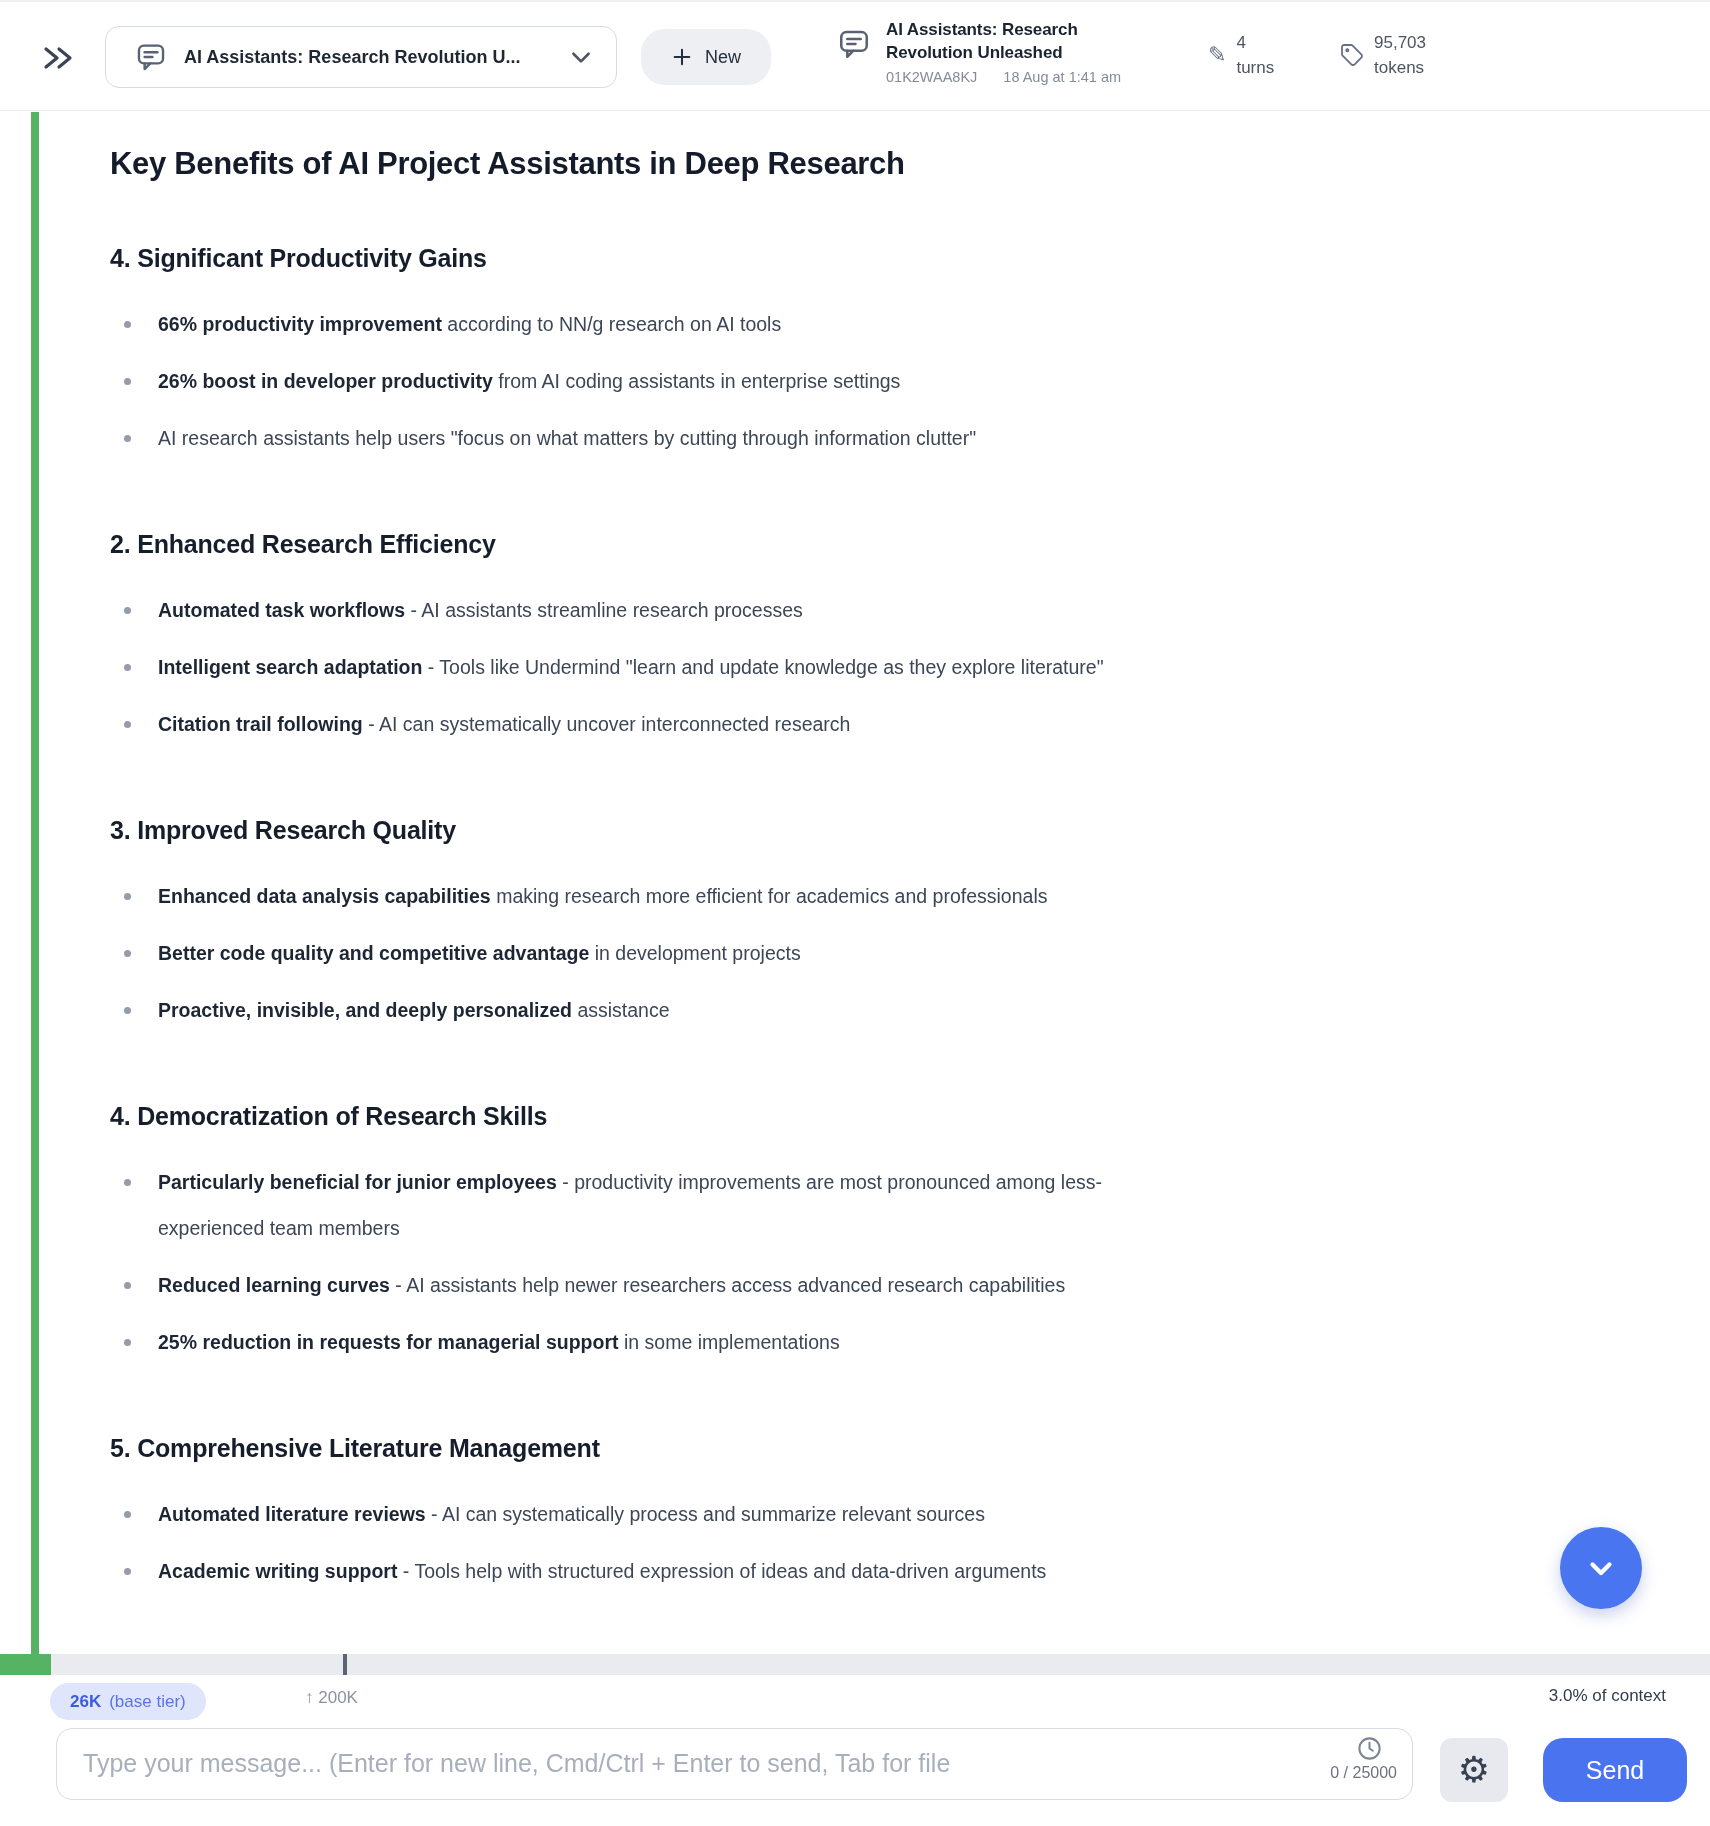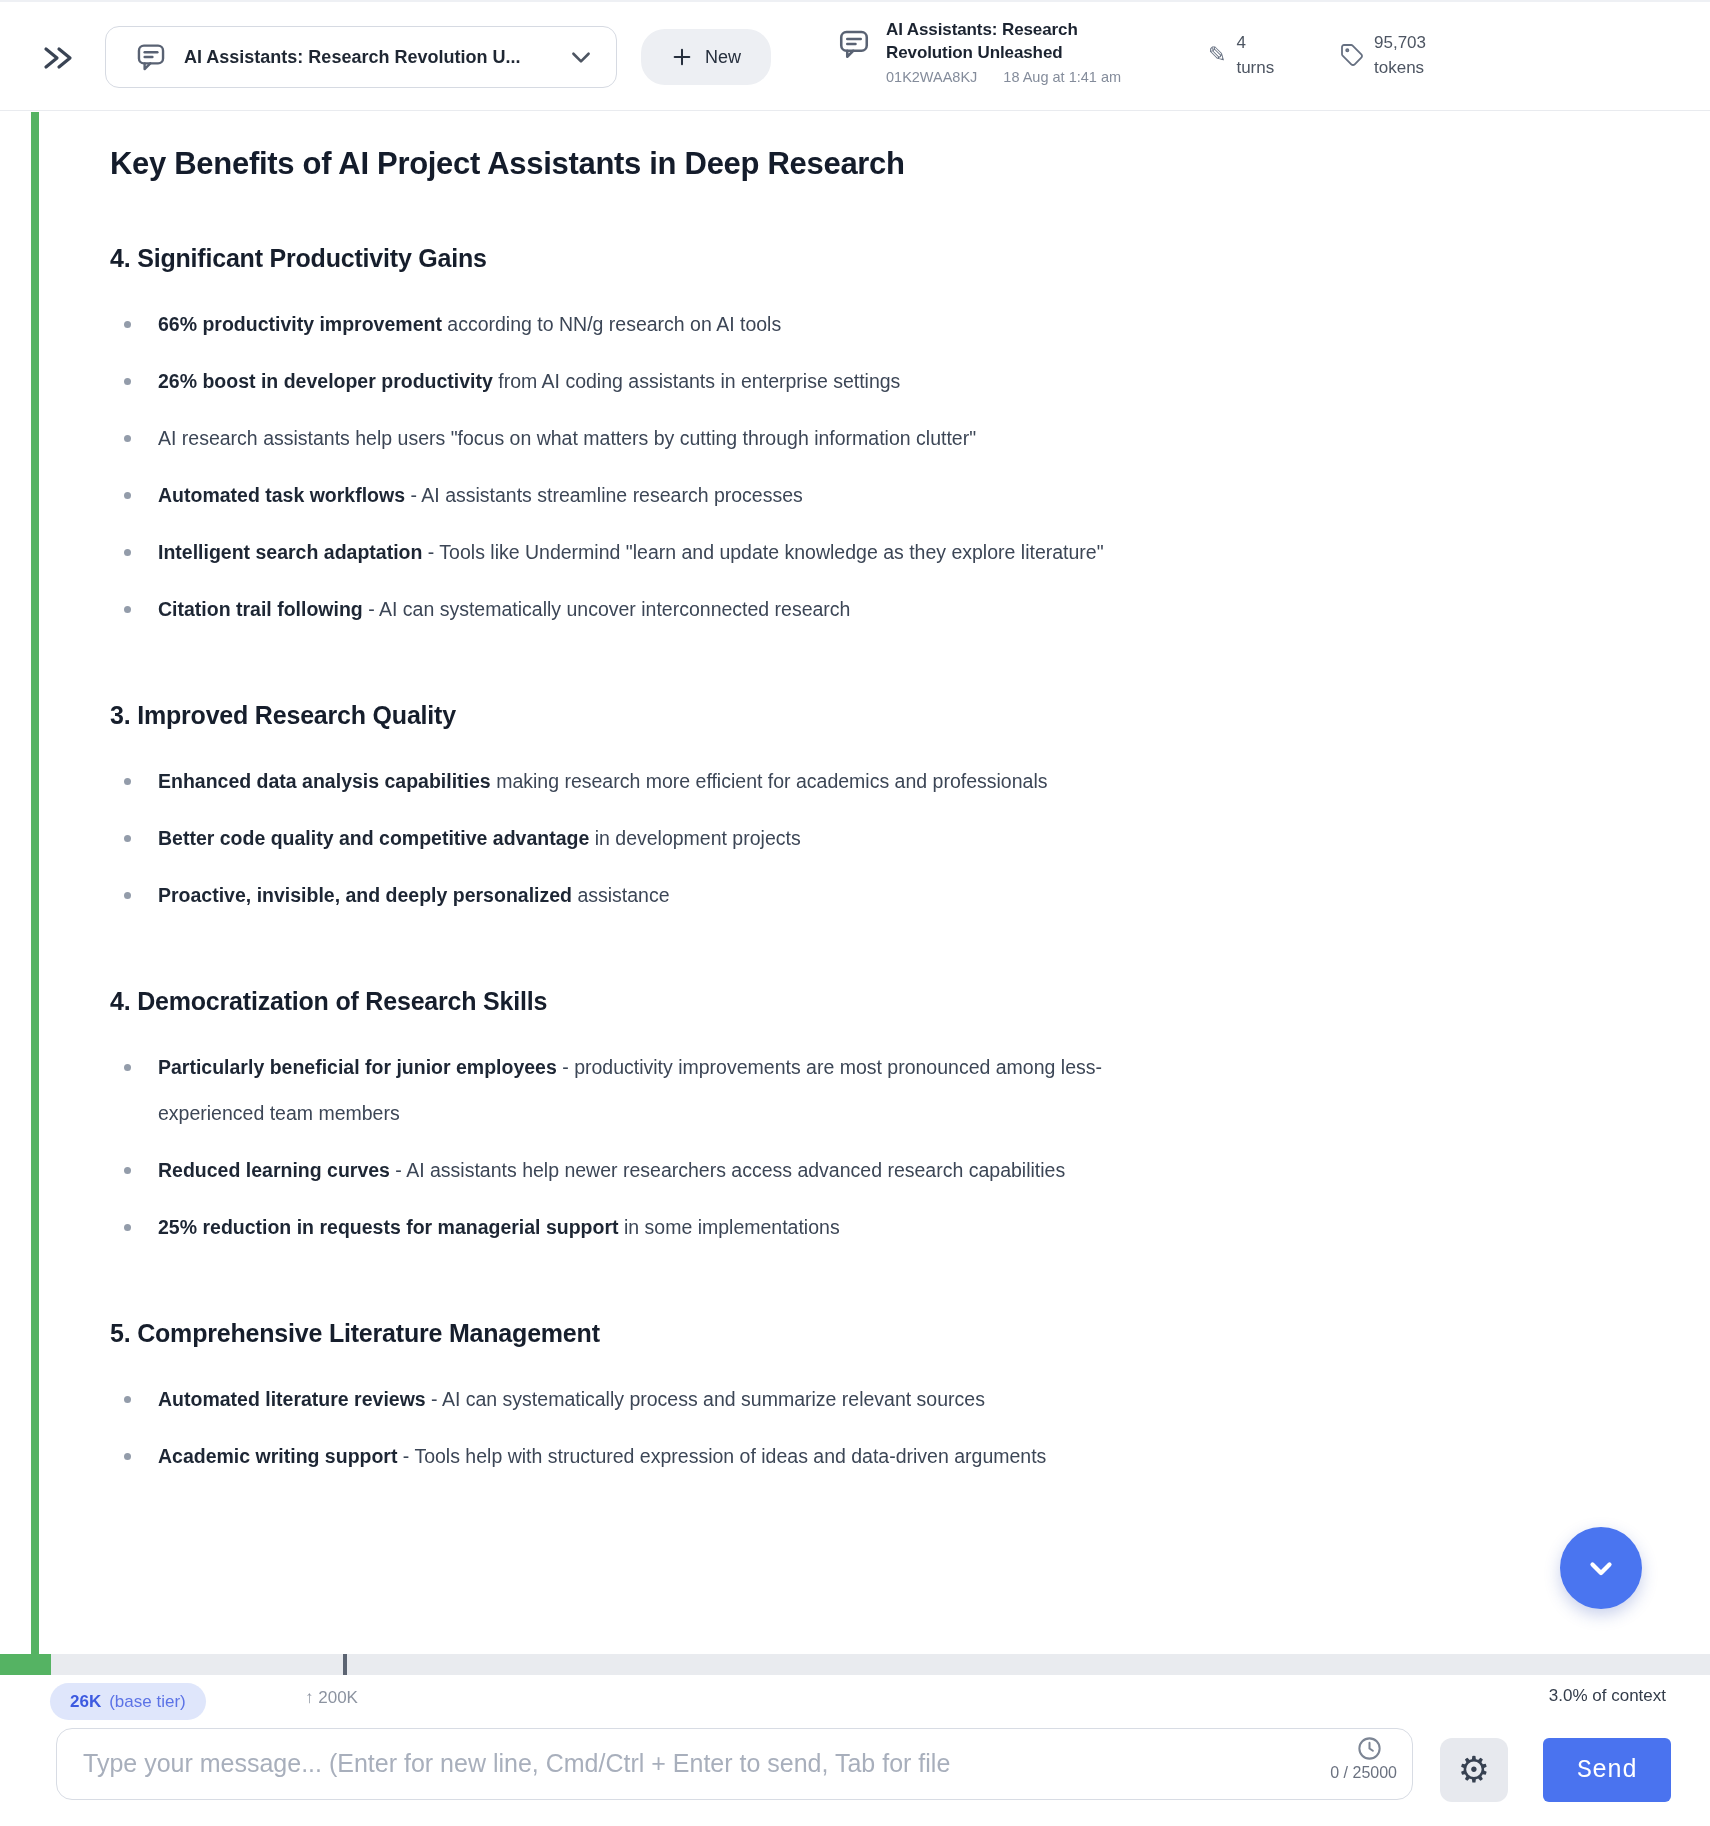--- a/index.html
+++ b/index.html
@@ -80,23 +80,23 @@
     font-size:25px; line-height:68px; padding:0 170px 4px 26px; color:#2b3442;
     white-space:nowrap; overflow:hidden; }
   .msg-input::placeholder { color:#a8afbc; }
   .input-meta { position:absolute; right:16px; top:7px; display:flex;
     flex-direction:column; align-items:flex-end; pointer-events:none; }
   .input-meta .clock { margin-right:14px; color:#7c8594; }
   .char-count { font-size:16px; color:#6b7280; margin-top:2px; }
   .gear-btn { position:absolute; left:1440px; top:63px; width:68px; height:64px;
     background:#e7e9ee; border-radius:12px; display:flex; align-items:center;
     justify-content:center; font-size:36px; color:#374151; cursor:pointer; }
-  .send-btn { position:absolute; left:1543px; top:63px; width:128px; height:64px;
-    background:#4a73ef; border-radius:6px; display:flex; align-items:center;
-    justify-content:center; color:#fff; font-size:25px; cursor:pointer;font-family:Liberation Mono, monospace; }
+  .send-btn { position:absolute; left:1543px; top:63px; width:144px; height:64px;
+    background:#4a73ef; border-radius:20px; display:flex; align-items:center;
+    justify-content:center; color:#fff; font-size:25px; cursor:pointer; }
 
   svg { display:block; }
 </style>
 </head>
 <body>
 
 <div class="header">
 
   <div class="collapse-btn">
     <svg width="40" height="40" viewBox="0 0 40 40" fill="none" stroke="#3a4454" stroke-width="3.2" stroke-linecap="round" stroke-linejoin="round">
@@ -176,20 +176,21 @@
   <div class="green-bar"></div>
   <div class="doc-content">
     <h1>Key Benefits of AI Project Assistants in Deep Research</h1>
     <div id="doc-sections">
         <h2>4. Significant Productivity Gains</h2>
         <ul>
           <li><span class="dot"></span><span class="seg-b">66% productivity improvement</span><span class="seg-t"> according to NN/g research on AI tools</span></li>
           <li><span class="dot"></span><span class="seg-b">26% boost in developer productivity</span><span class="seg-t"> from AI coding assistants in enterprise settings</span></li>
           <li><span class="dot"></span><span class="seg-t">AI research assistants help users "focus on what matters by cutting through information clutter"</span></li>
         </ul>
+        <h2>2. Enhanced Research Efficiency</h2>
         <ul>
           <li><span class="dot"></span><span class="seg-b">Automated task workflows</span><span class="seg-t"> - AI assistants streamline research processes</span></li>
           <li><span class="dot"></span><span class="seg-b">Intelligent search adaptation</span><span class="seg-t"> - Tools like Undermind "learn and update knowledge as they explore literature"</span></li>
           <li><span class="dot"></span><span class="seg-b">Citation trail following</span><span class="seg-t"> - AI can systematically uncover interconnected research</span></li>
         </ul>
         <h2>3. Improved Research Quality</h2>
         <ul>
           <li><span class="dot"></span><span class="seg-b">Enhanced data analysis capabilities</span><span class="seg-t"> making research more efficient for academics and professionals</span></li>
           <li><span class="dot"></span><span class="seg-b">Better code quality and competitive advantage</span><span class="seg-t"> in development projects</span></li>
           <li><span class="dot"></span><span class="seg-b">Proactive, invisible, and deeply personalized</span><span class="seg-t"> assistance</span></li>

